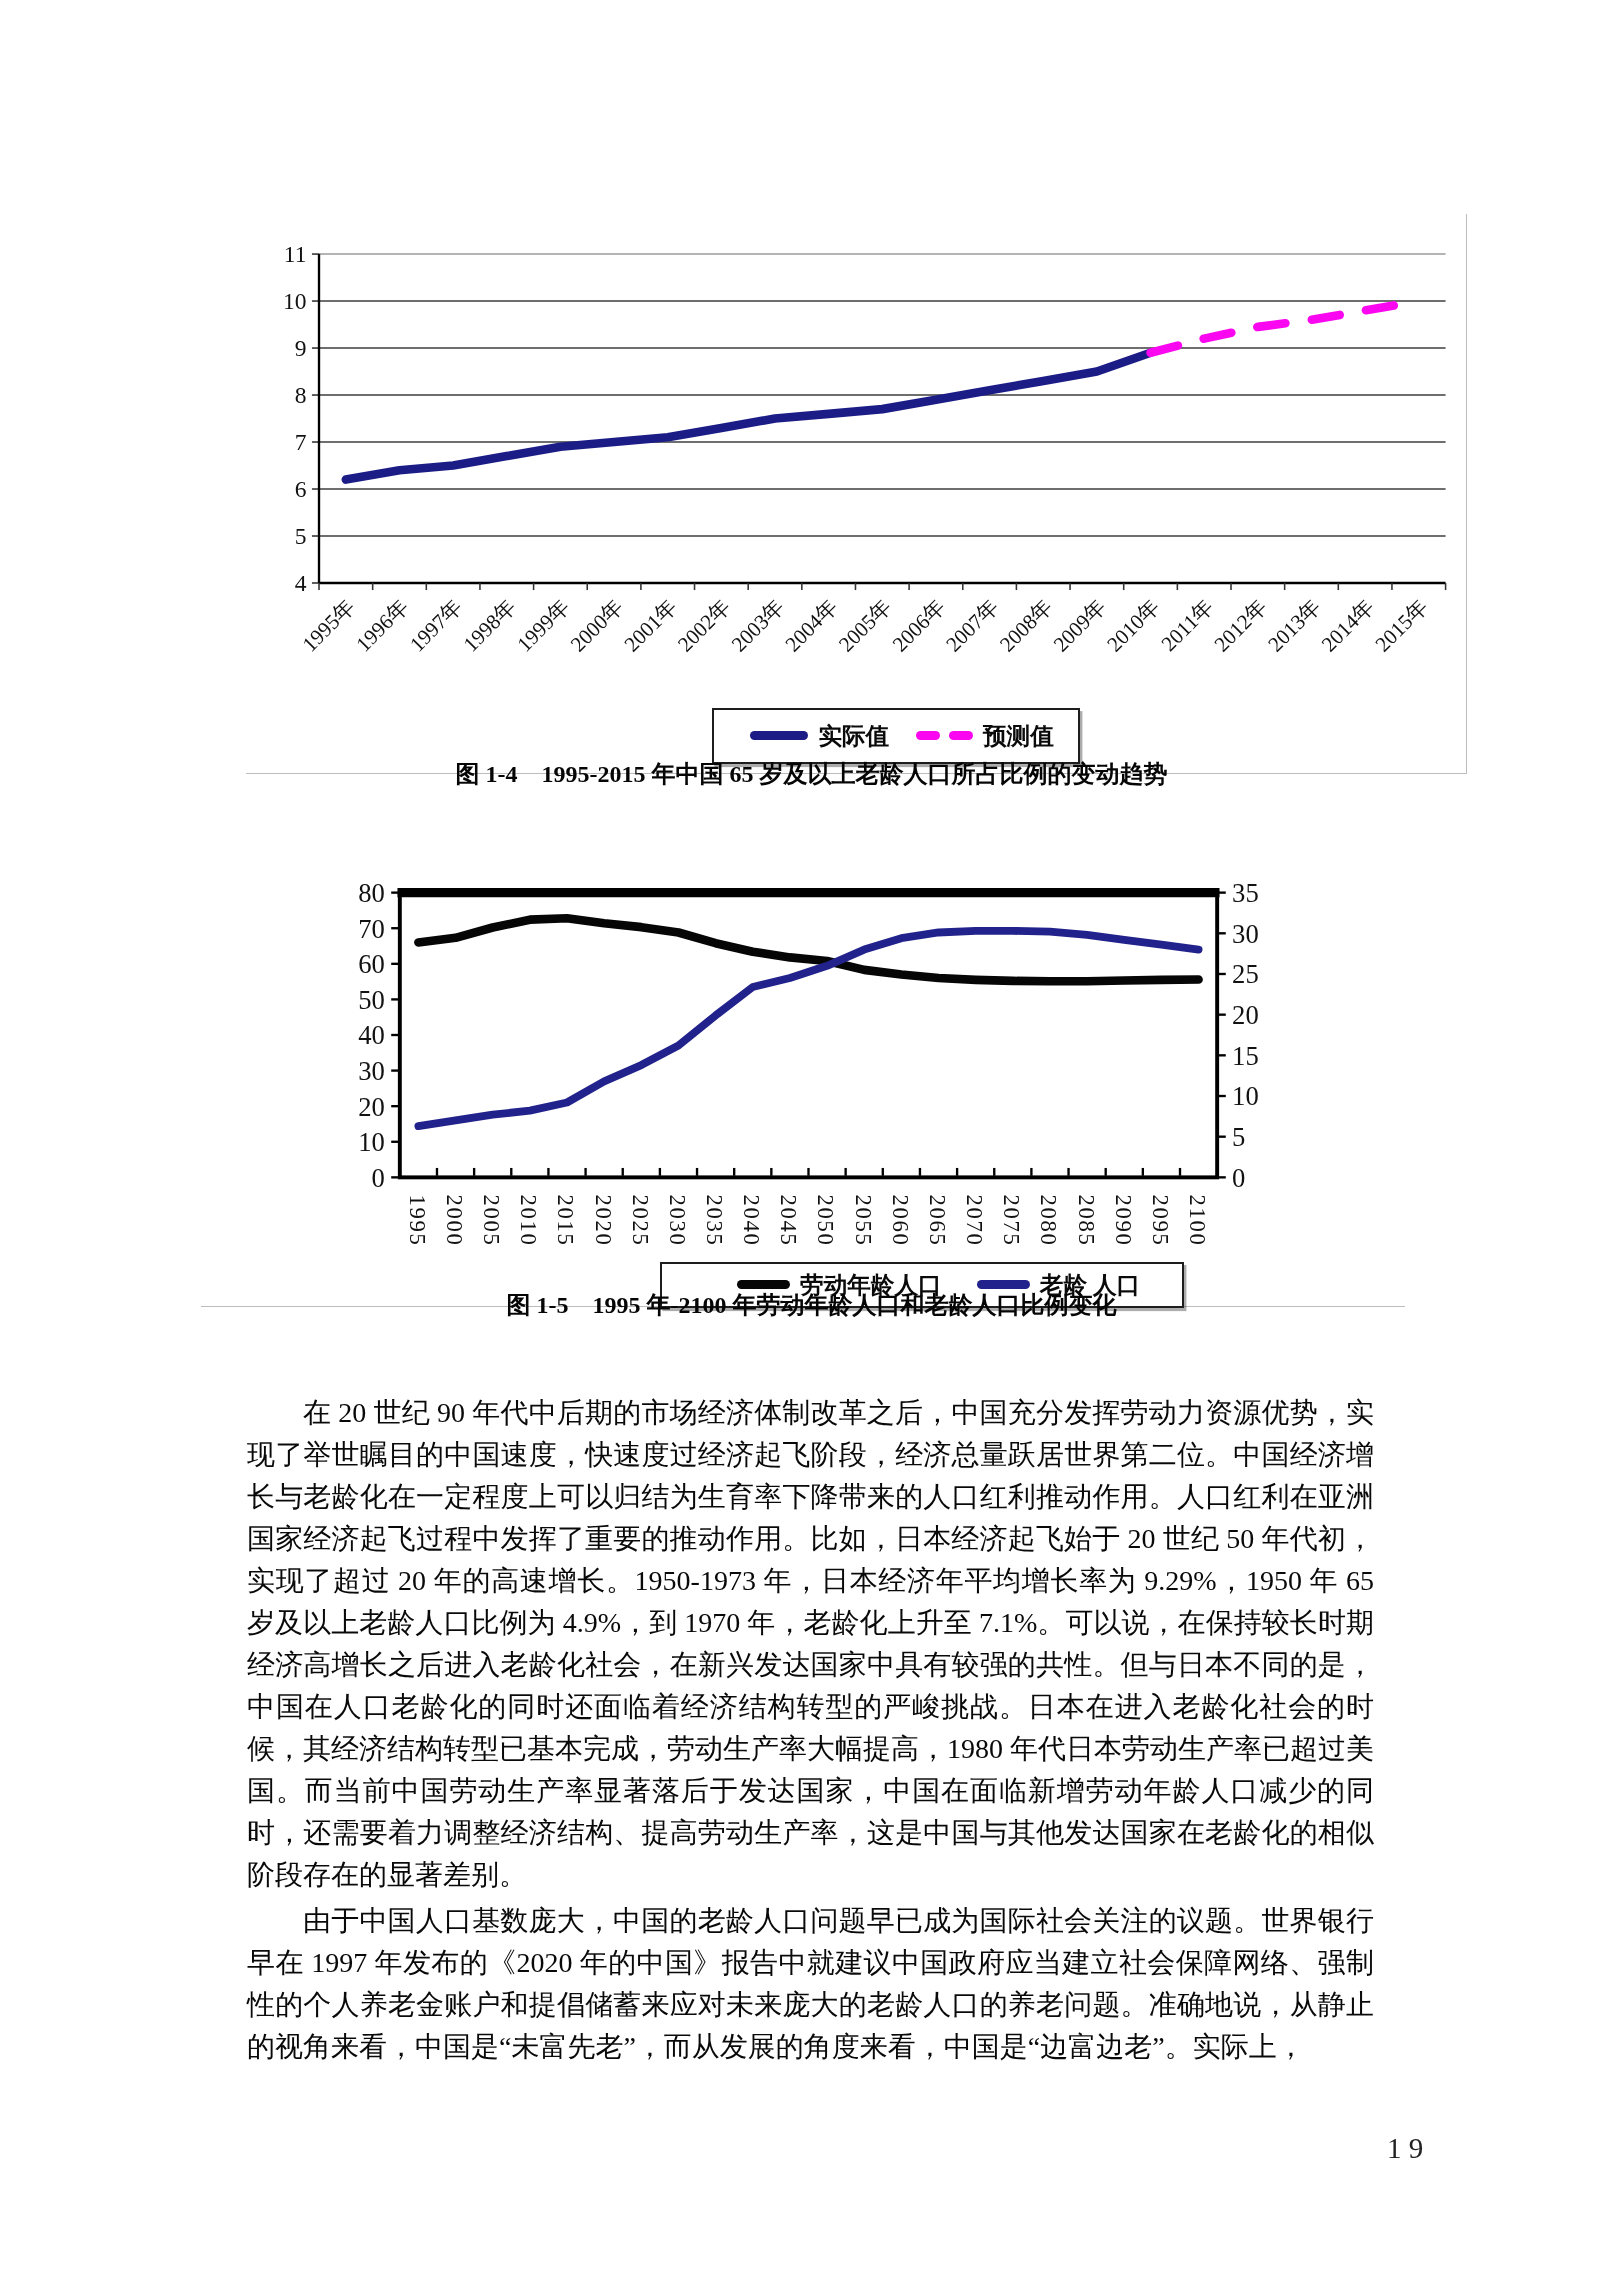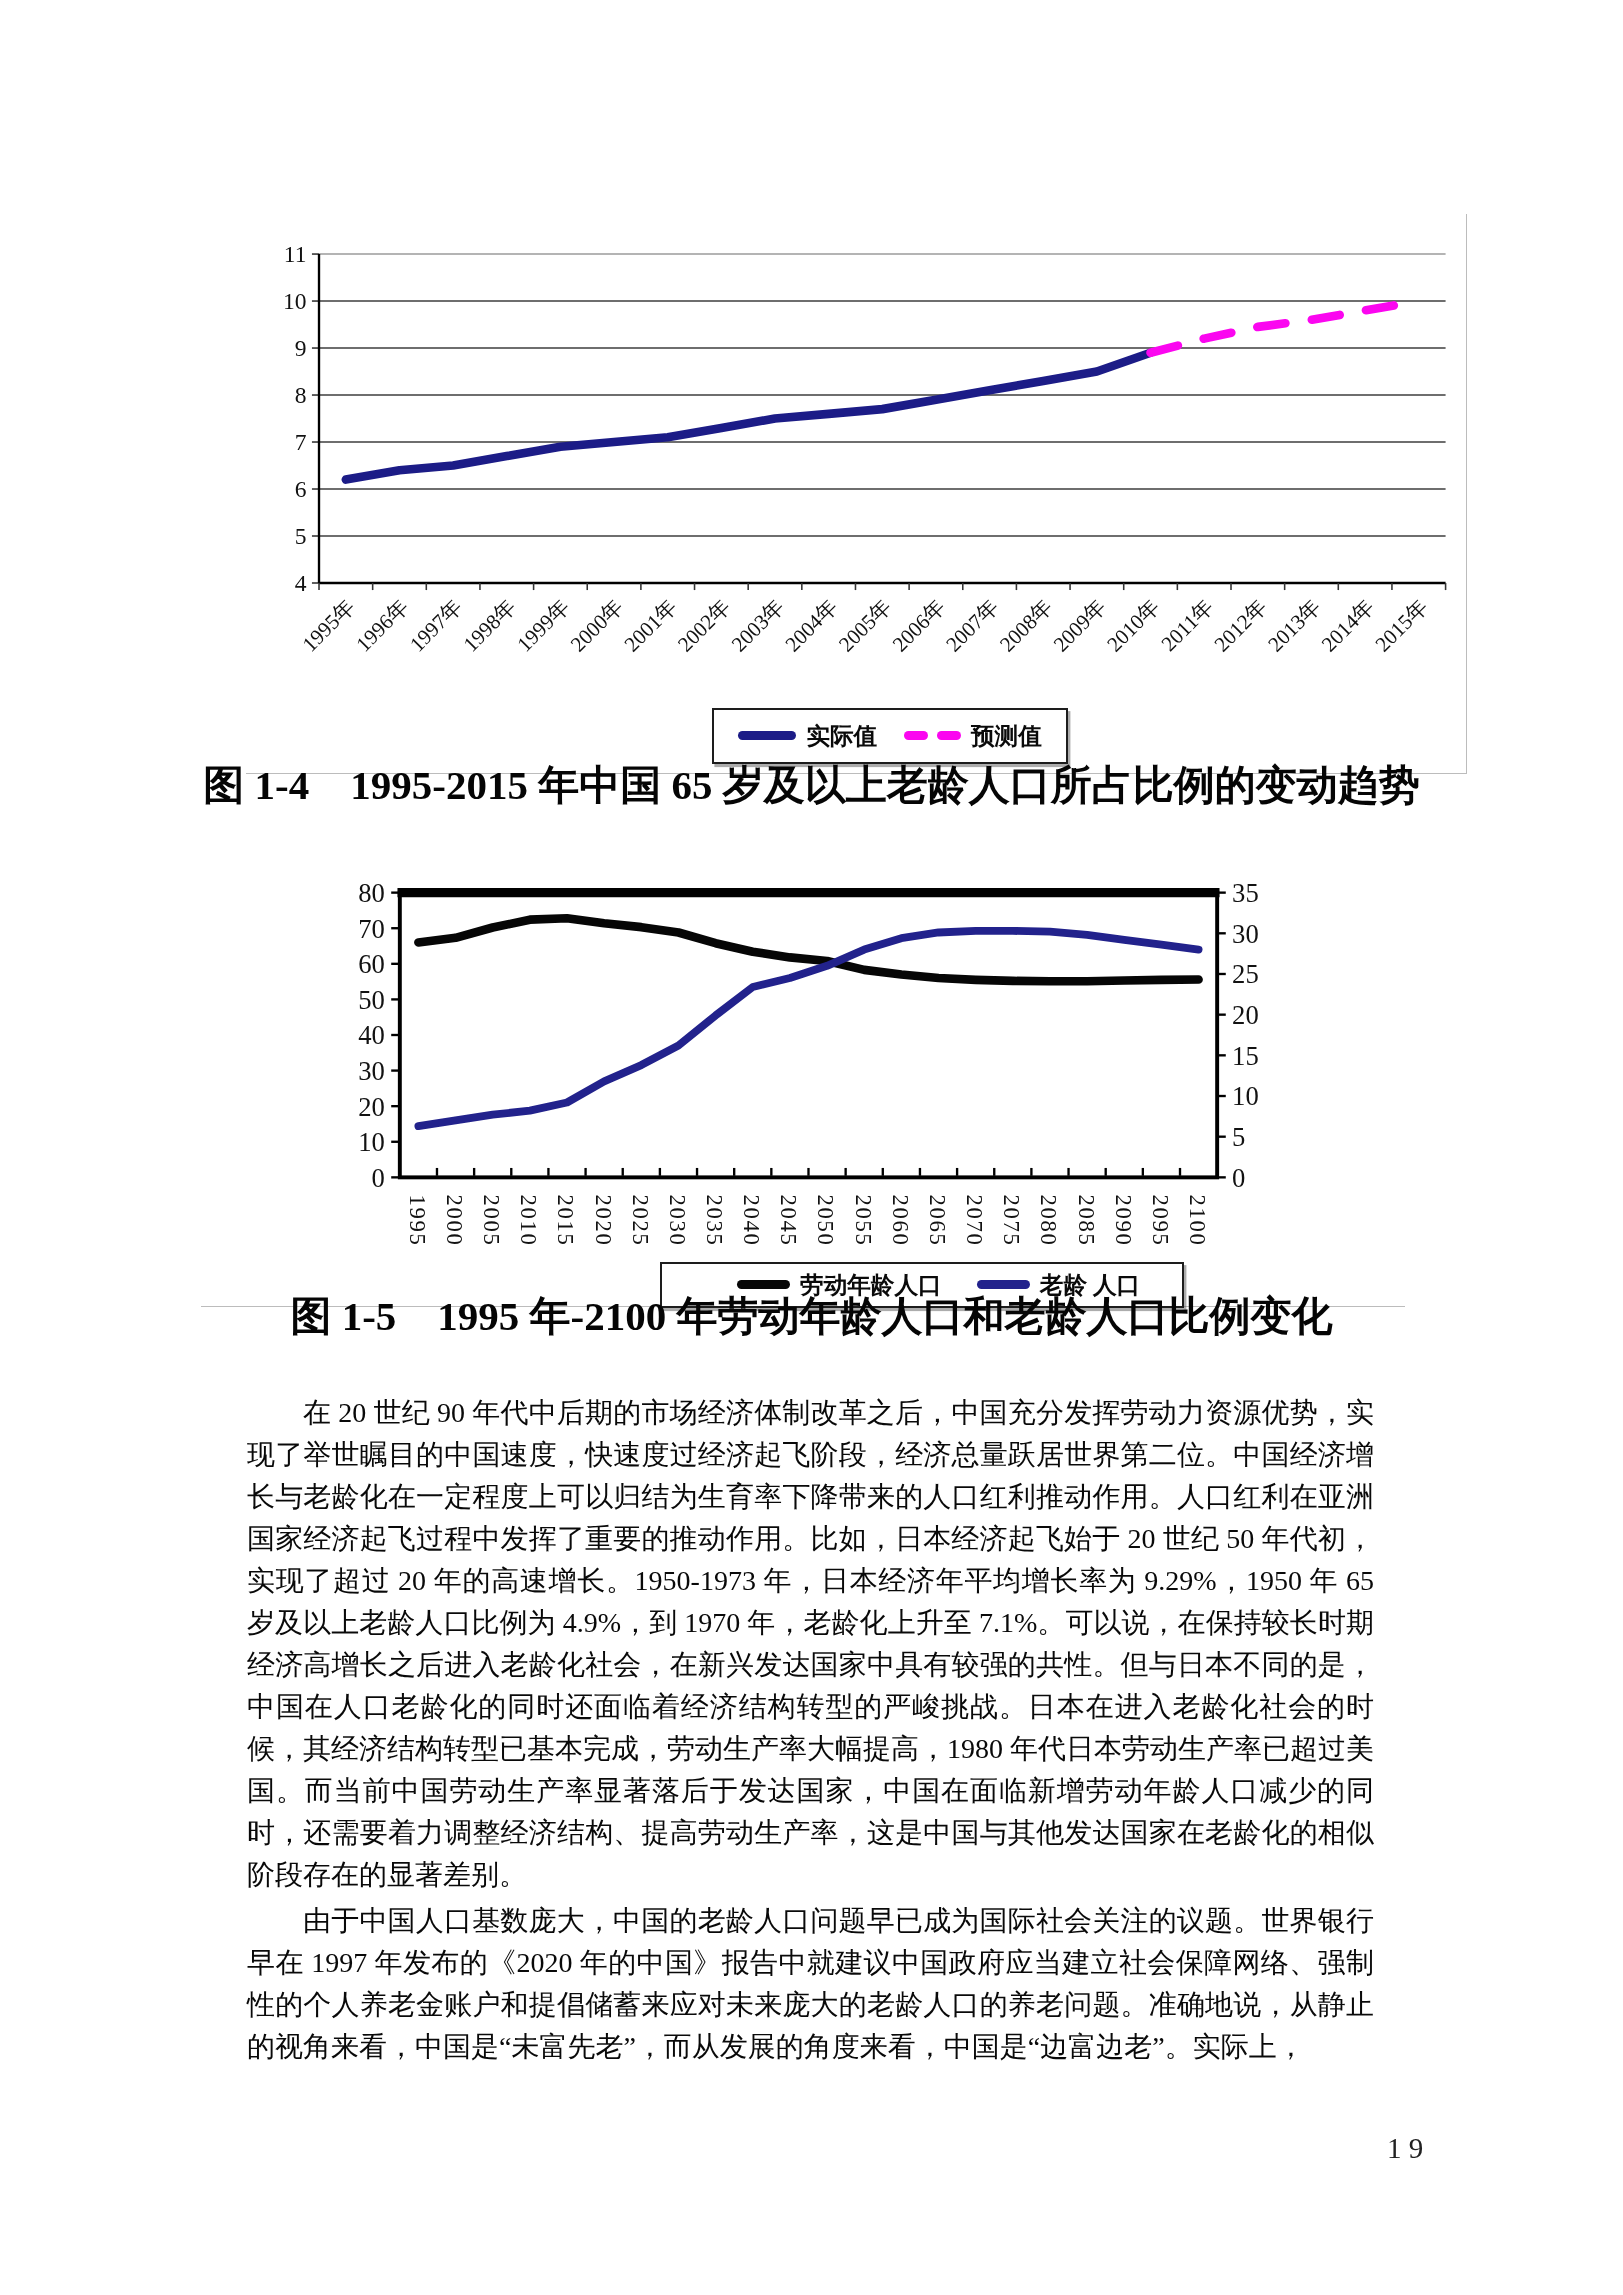--- a/index.html
+++ b/index.html
@@ -11,31 +11,31 @@
   .fig1{left:206px;top:201px;width:1220px;height:559px;
         border-right:1.6px solid #bcbcbc;border-bottom:1.6px solid #bcbcbc;}
   .fig2{left:161px;top:831px;width:1204px;height:462px;border-bottom:1.6px solid #bcbcbc;}
   .fig svg{position:absolute;left:0;top:0;}
   svg text{font-family:"Liberation Serif","DejaVu Serif",serif;fill:#121212;}
 
   
   .legend{position:absolute;background:#fff;border:2.4px solid #1d1d1d;
           box-shadow:2.4px 3.1px 0 rgba(70,70,70,.45);
           display:flex;align-items:center;justify-content:center;}
-  .legend1{left:466px;top:494px;width:352px;height:52px;gap:27px;}
+  .legend1{left:466px;top:494px;width:352px;height:52px;gap:27px;padding-left:12px;}
   .legend2{left:459px;top:418px;width:487px;height:42px;gap:35px;padding-left:33px;}
   .legend-item{display:flex;align-items:center;gap:10.2px;font-size:23.6px;font-weight:bold;white-space:nowrap;}
   .swatch-line{display:inline-block;width:58px;height:8.6px;border-radius:4.7px;background:#333;}
   .legend2 .swatch-line{width:53px;}
   .dash-group{display:flex;gap:8.6px;}
   .swatch-dash{display:inline-block;width:24px;height:8.6px;border-radius:4.7px;background:#f0f;}
 
   
   .caption{position:absolute;left:0;width:1623px;text-align:center;
-           font-weight:bold;font-size:41px;color:#050505;}
+           font-weight:bold;font-size:24px;color:#050505;}
   .cap1{top:758px;}
   .cap2{top:1289px;}
 
   
   .body-text{position:absolute;left:243px;top:1388px;width:1135px;
              font-size:28px;line-height:42px;text-align:justify;color:#090909;}
   .body-text p{margin:4px;text-indent:2em;}
 
   .page-number{position:absolute;left:1387px;top:2132px;font-size:29px;color:#222;}
 </style>

